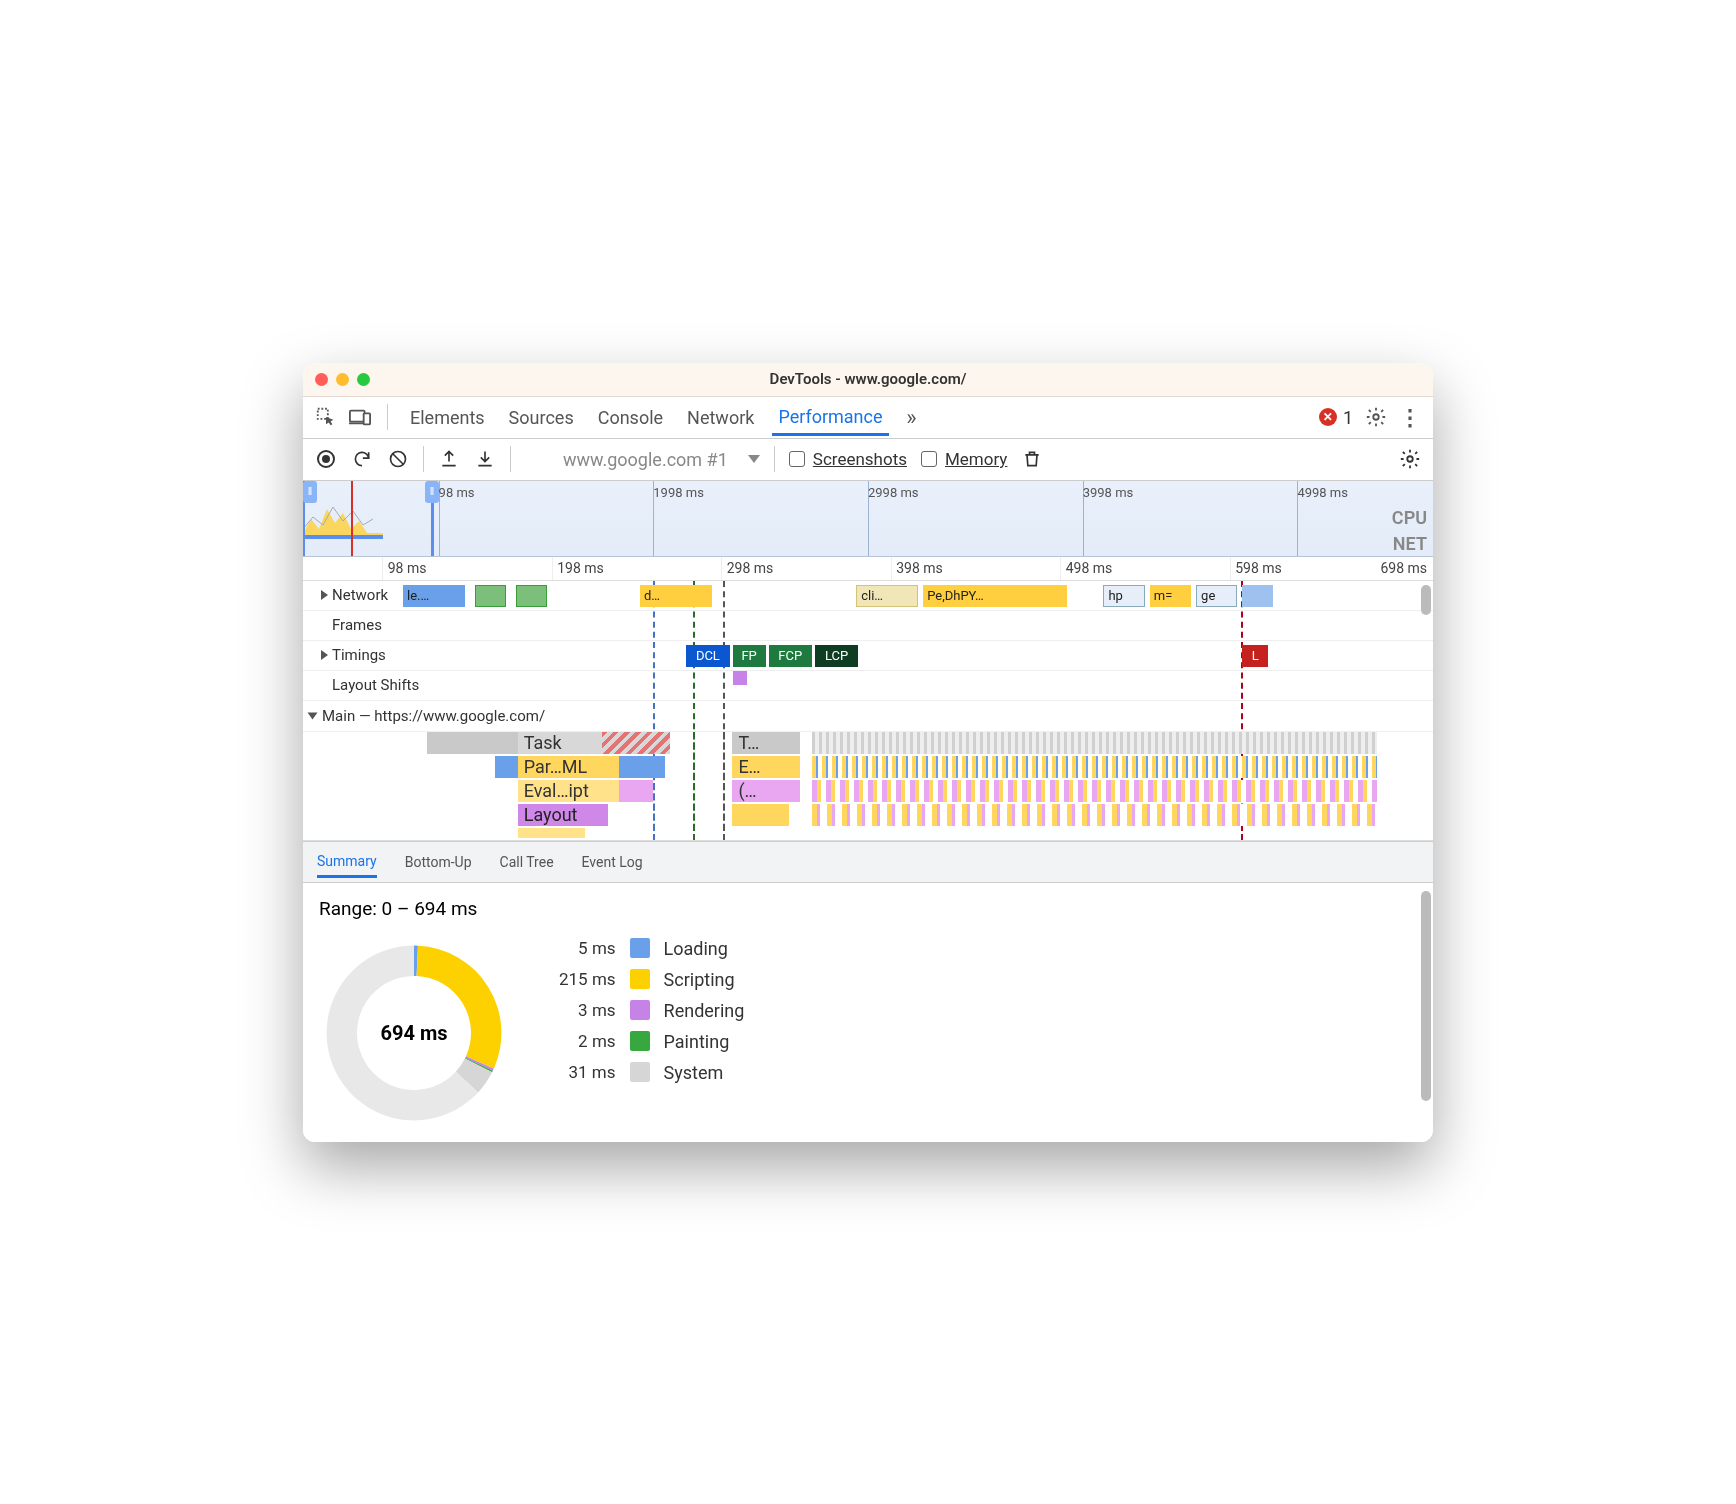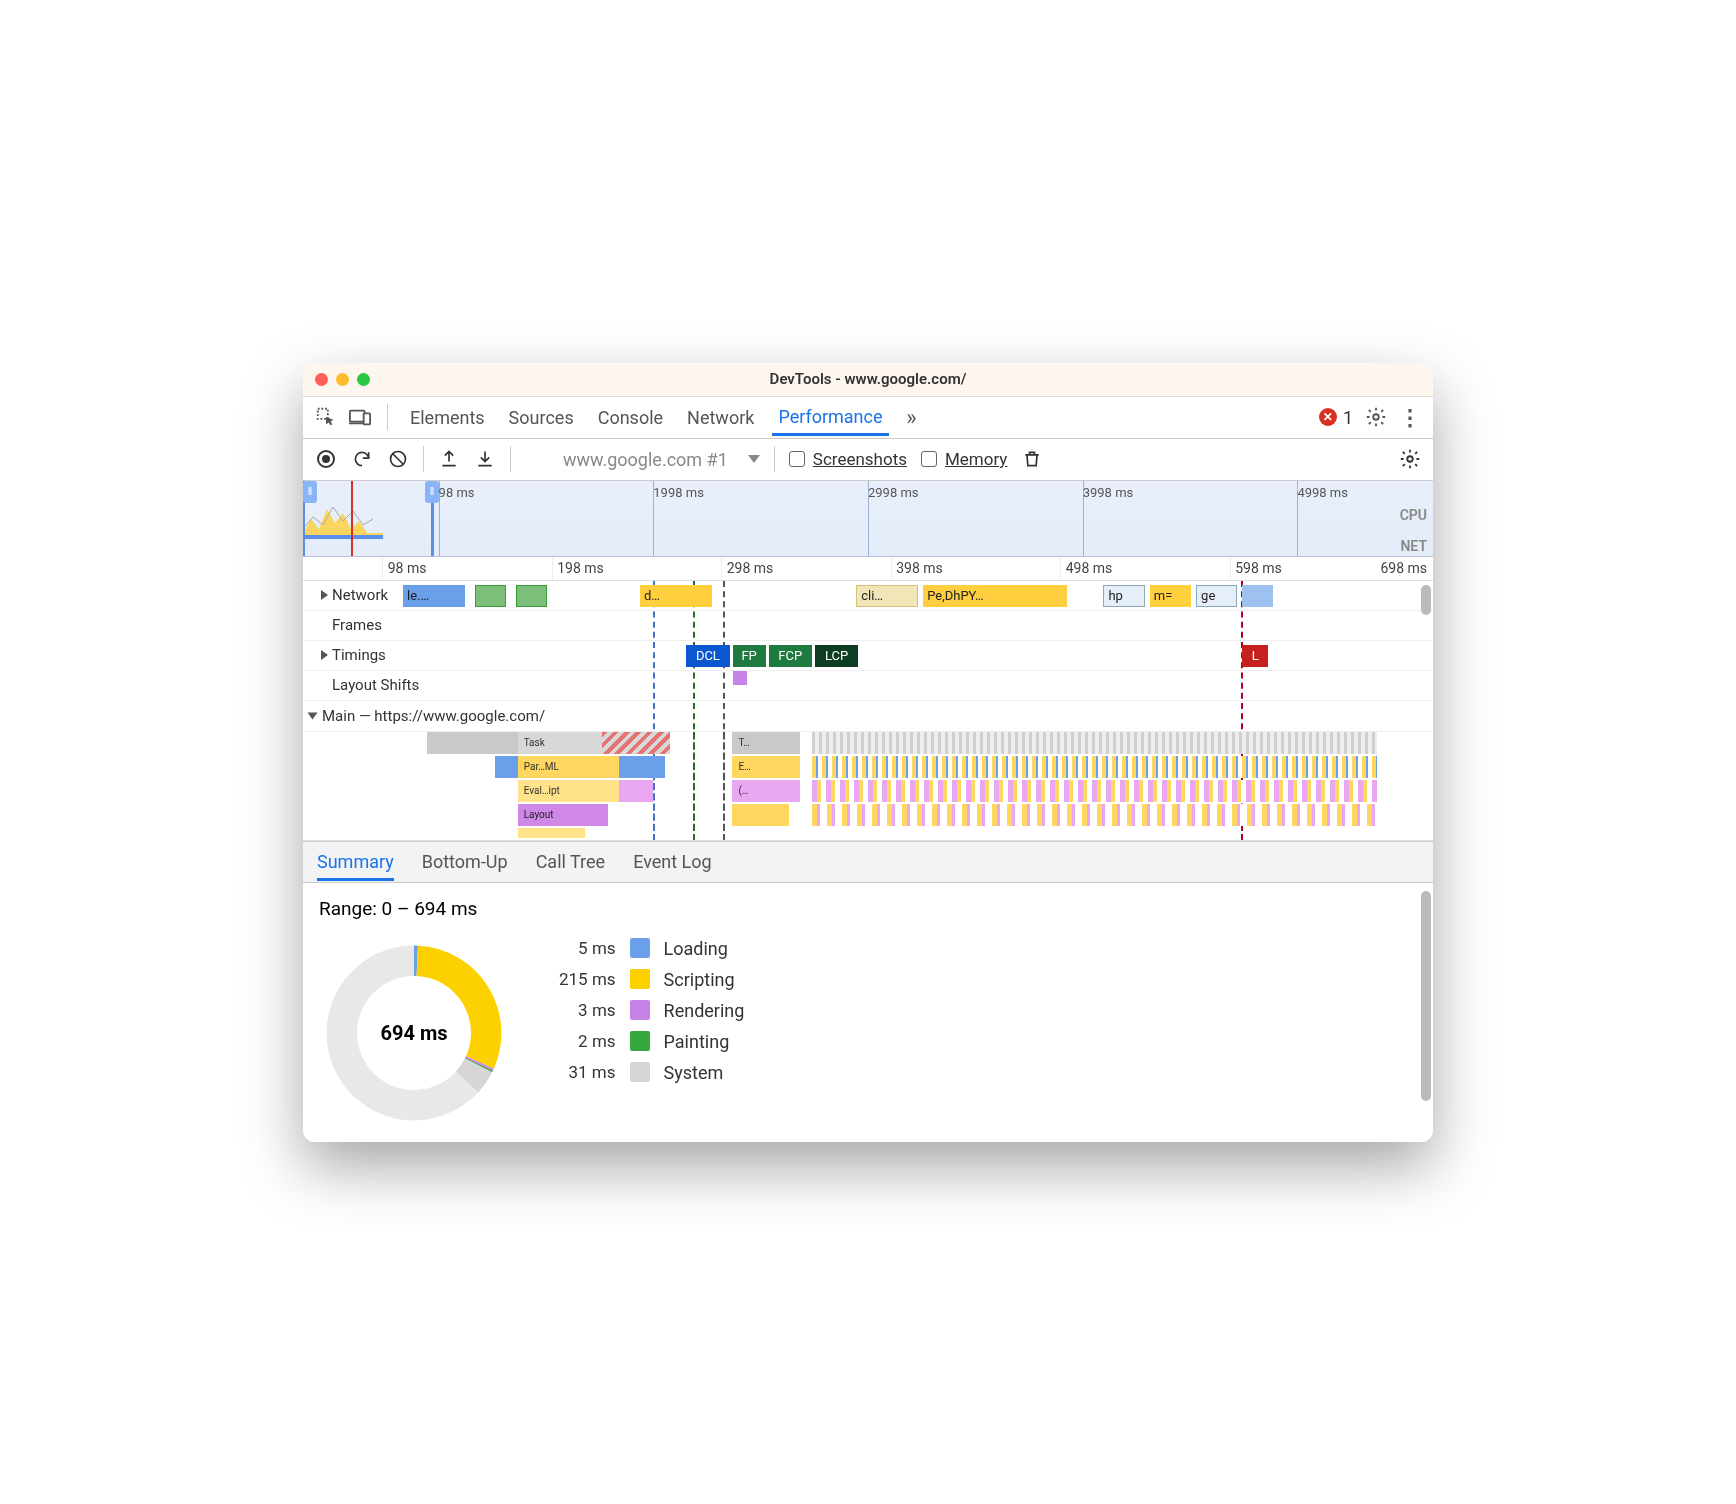--- a/index.html
+++ b/index.html
@@ -74,21 +74,21 @@
 
 .overview {
   height: 76px;
   background: linear-gradient(#e9f0fb, #e3ecf8);
   border-bottom: 1px solid #b8c5d9;
   position: relative;
   overflow:hidden;
 }
 .overview .tick { position:absolute; top:4px; font-size:13px; color:#555;}
 .ovline { position:absolute; top:0; bottom:0; width:1px; background:#9db3d4;}
-.ov-label { position:absolute; right:6px; font-size:14px; font-weight:600; color:#888;}
+.ov-label { position:absolute; right:6px; font-size:18px; font-weight:600; color:#888;}
 .handle { position:absolute; top:0; width:14px; height:22px; background:#8ab4f8; border-radius:3px; display:flex; align-items:center; justify-content:center; color:#fff; font-size:11px;}
 .handle::after { content:'‖'; }
 
 .ruler {
   height: 24px;
   border-bottom: 1px solid #ddd;
   position: relative;
   font-size: 14px;
   color: #444;
   background:#fff;
@@ -102,30 +102,30 @@
 .tri { width:0; height:0; border-top:5px solid transparent; border-bottom:5px solid transparent; border-left:7px solid #555; display:inline-block;}
 .tri.down { transform:rotate(90deg);}
 .track-content { flex:1; position:relative; height:100%;}
 .block { position:absolute; top:4px; height:22px; font-size:13px; color:#222; display:flex; align-items:center; padding:0 4px; overflow:hidden; white-space:nowrap;}
 .vline { position:absolute; top:0; width:0; border-left:2px dashed; }
 
 .main-section { position:relative; font-size:15px; }
 .main-header { padding:6px 6px; display:flex; align-items:center; gap:6px; border-bottom:1px solid #eee;}
 .flame { border-bottom:1px solid #ddd; position:relative;}
 .flame-row { height:24px; position:relative;}
-.fblock { position:absolute; top:0; height:22px; font-size:10px; display:flex; align-items:center; padding:0 6px; overflow:hidden; white-space:nowrap;}
+.fblock { position:absolute; top:0; height:22px; font-size:18px; display:flex; align-items:center; padding:0 6px; overflow:hidden; white-space:nowrap;}
 
 .detail-tabs {
   height: 42px;
   display:flex; align-items:center; gap:28px;
   padding:0 14px;
   background:#f1f3f4;
   border-top:1px solid #ccc;
   border-bottom:1px solid #ccc;
-  font-size:18px; color:#555;
+  font-size:14px; color:#555;
 }
 .detail-tabs .dtab { padding:8px 0; cursor:pointer;}
 .detail-tabs .dtab.active { color:#1a73e8; border-bottom:3px solid #1a73e8; padding-bottom:6px;}
 
 .summary {
   padding: 14px 16px;
   display:flex;
   flex-direction:column;
   gap:18px;
   font-size:17px;

